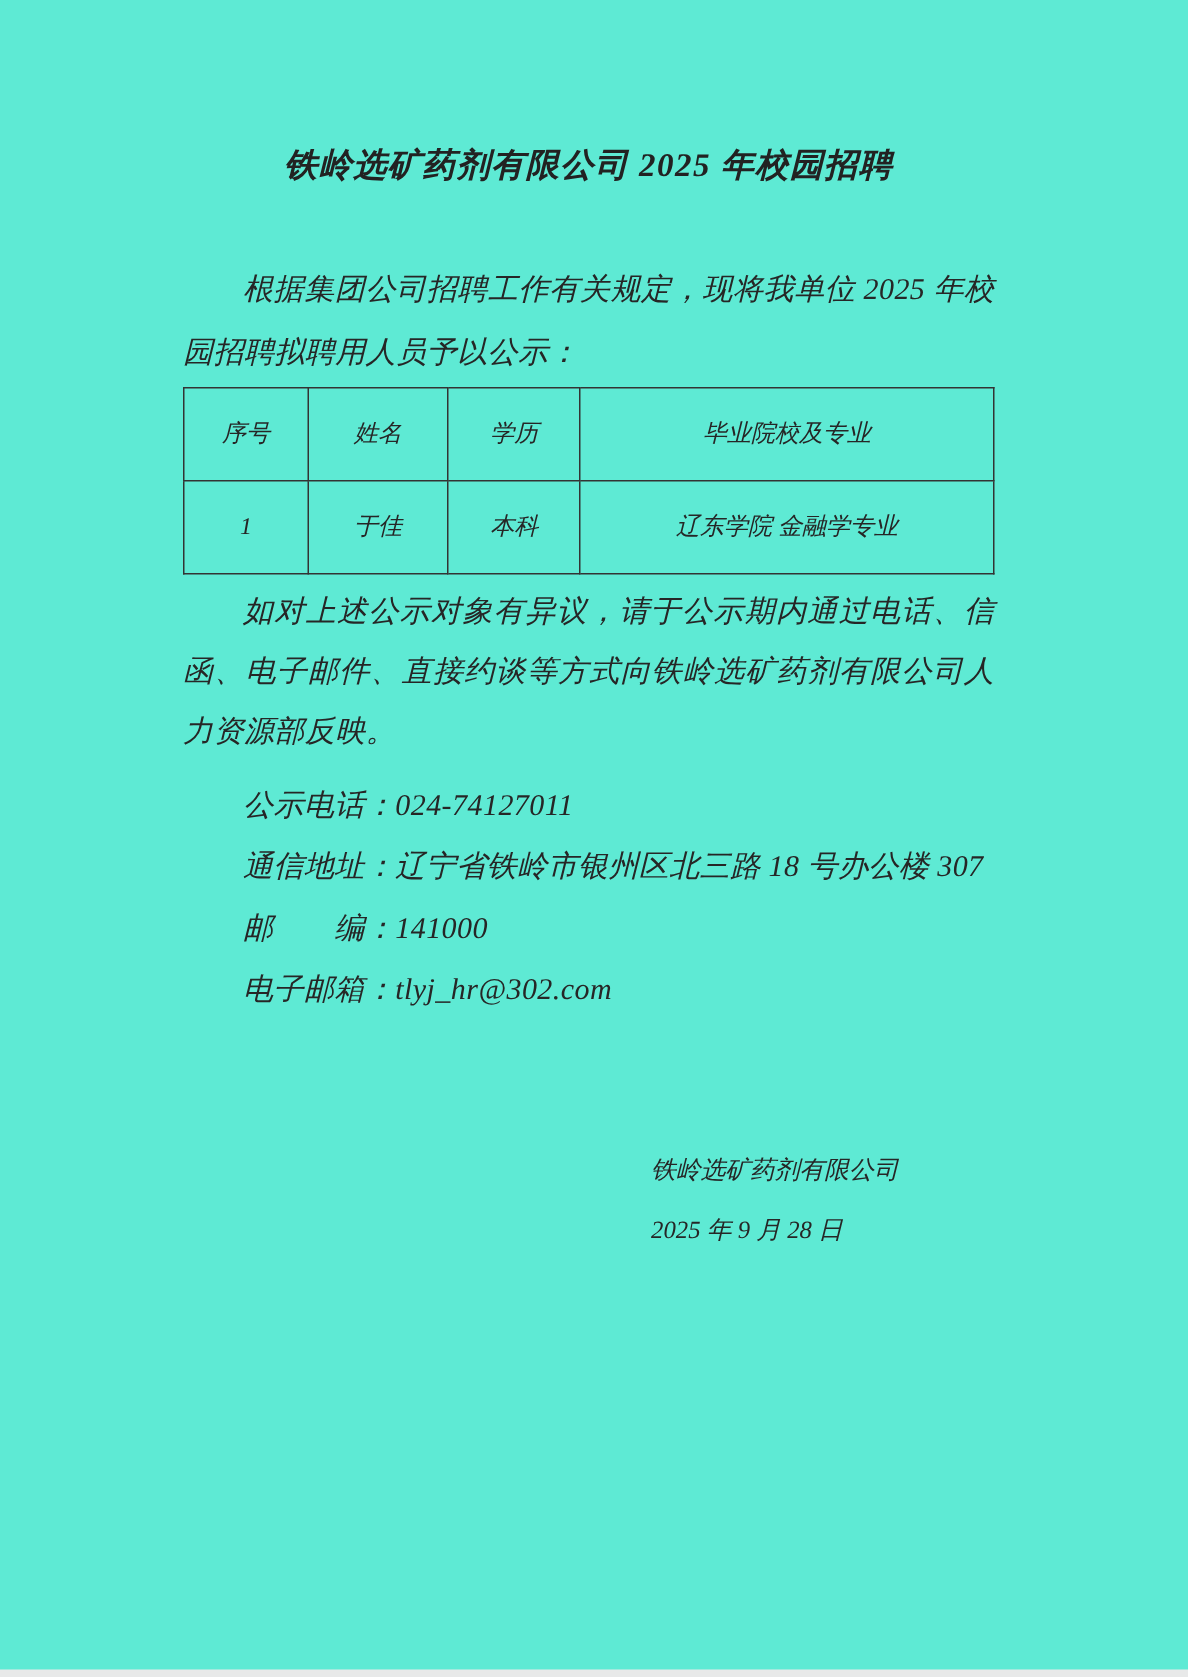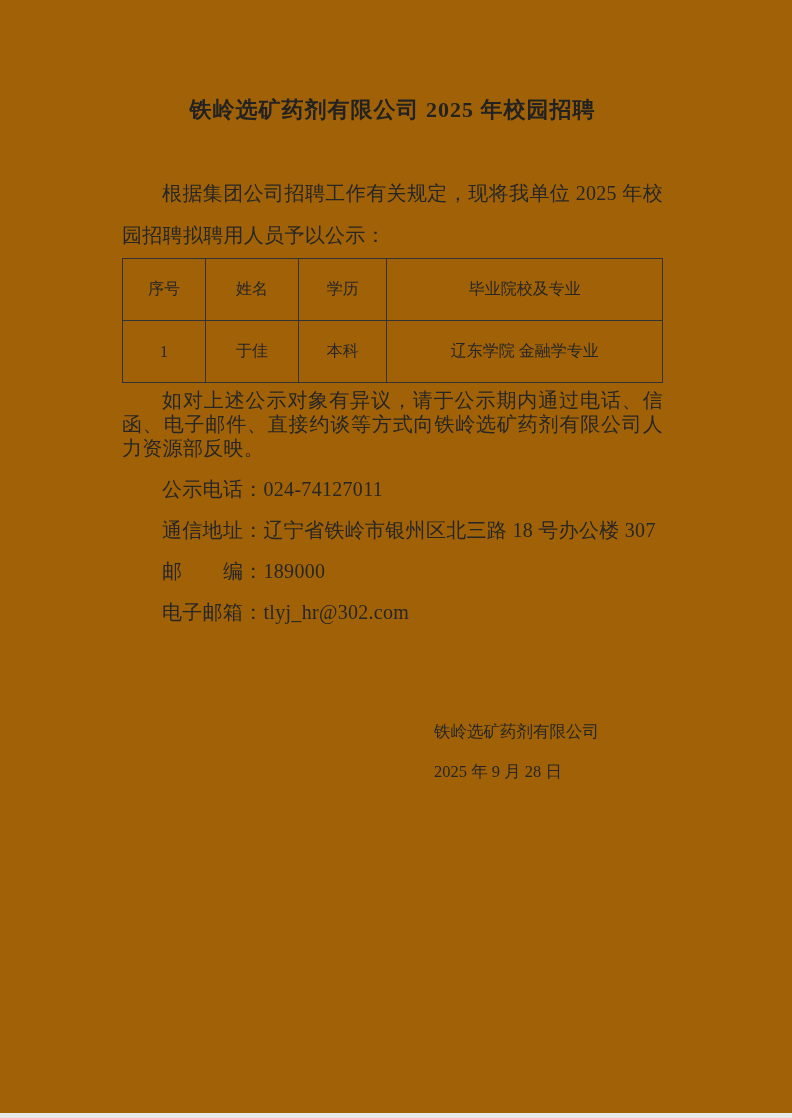--- a/index.html
+++ b/index.html
@@ -4,24 +4,25 @@
 <style>
   html, body {
     margin: 0;
     padding: 0;
     background: #ffffff;
   }
   .doc {
     position: relative;
     width: 792px;
     height: 1118px;
-    background: #a16207;
+    background: #5eead4;
     overflow: hidden;
     font-family: "Liberation Serif", "DejaVu Serif", serif;
     color: #262626;
+    font-style: italic;
   }
   .content {
     position: absolute;
     left: 122px;
     top: 0;
     width: 541px;
   }
   .title {
     margin: 0;
     padding-top: 90px;
@@ -55,21 +56,21 @@
     text-align: center;
     vertical-align: middle;
     font-weight: normal;
     padding: 16px 2px;
   }
   .col-idx  { width: 15%; }
   .col-name { width: 17%; }
   .col-edu  { width: 16%; }
   .col-school { width: 52%; }
   .pubtime { margin-top: 34px; line-height: 40px; }
-  .objection { margin-top: 5px; line-height: 24px; }
+  .objection { margin-top: 5px; line-height: 40px; }
   .contacts { margin-top: 9px; }
   .contacts .para { line-height: 41px; }
   .signature {
     margin-top: 79px;
     text-align: right;
   }
   .sig-inner {
     display: inline-block;
     text-align: left;
     margin-right: 64px;
@@ -115,21 +116,21 @@
         </tr>
       </tbody>
     </table>
 
 
     <p class="para indent objection">如对上述公示对象有异议，请于公示期内通过电话、信函、电子邮件、直接约谈等方式向铁岭选矿药剂有限公司人力资源部反映。</p>
 
     <div class="contacts">
       <p class="para indent">公示电话：024-74127011</p>
       <p class="para indent">通信地址：辽宁省铁岭市银州区北三路 18 号办公楼 307</p>
-      <p class="para indent">邮　　编：189000</p>
+      <p class="para indent">邮　　编：141000</p>
       <p class="para indent">电子邮箱：tlyj_hr@302.com</p>
     </div>
 
     <div class="signature">
       <div class="sig-inner">
         <div>铁岭选矿药剂有限公司</div>
         <div>2025 年 9 月 28 日</div>
       </div>
     </div>
 

